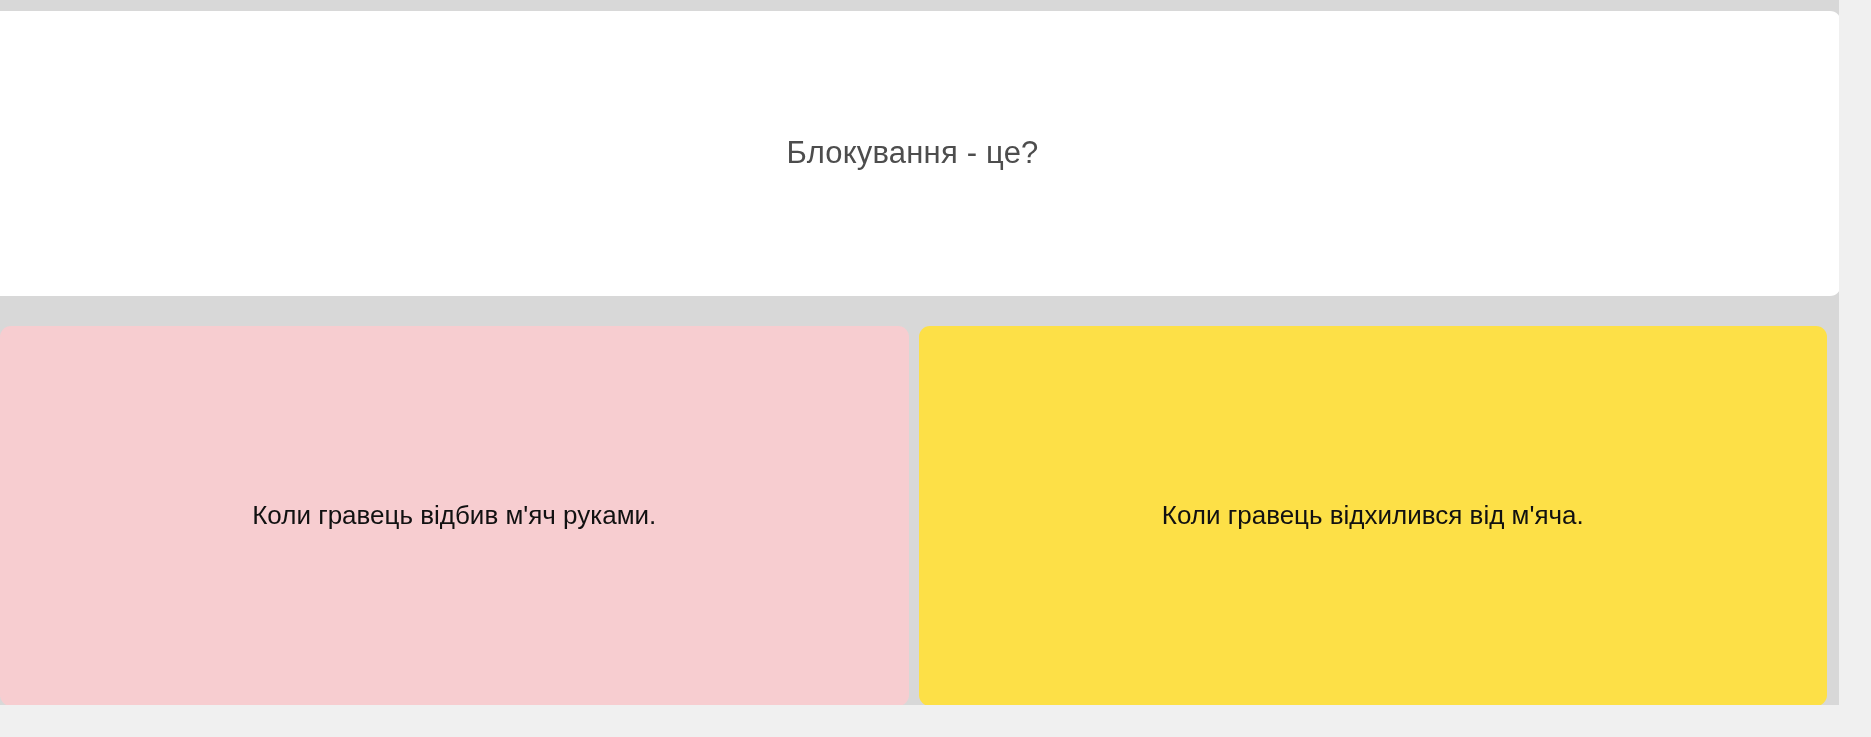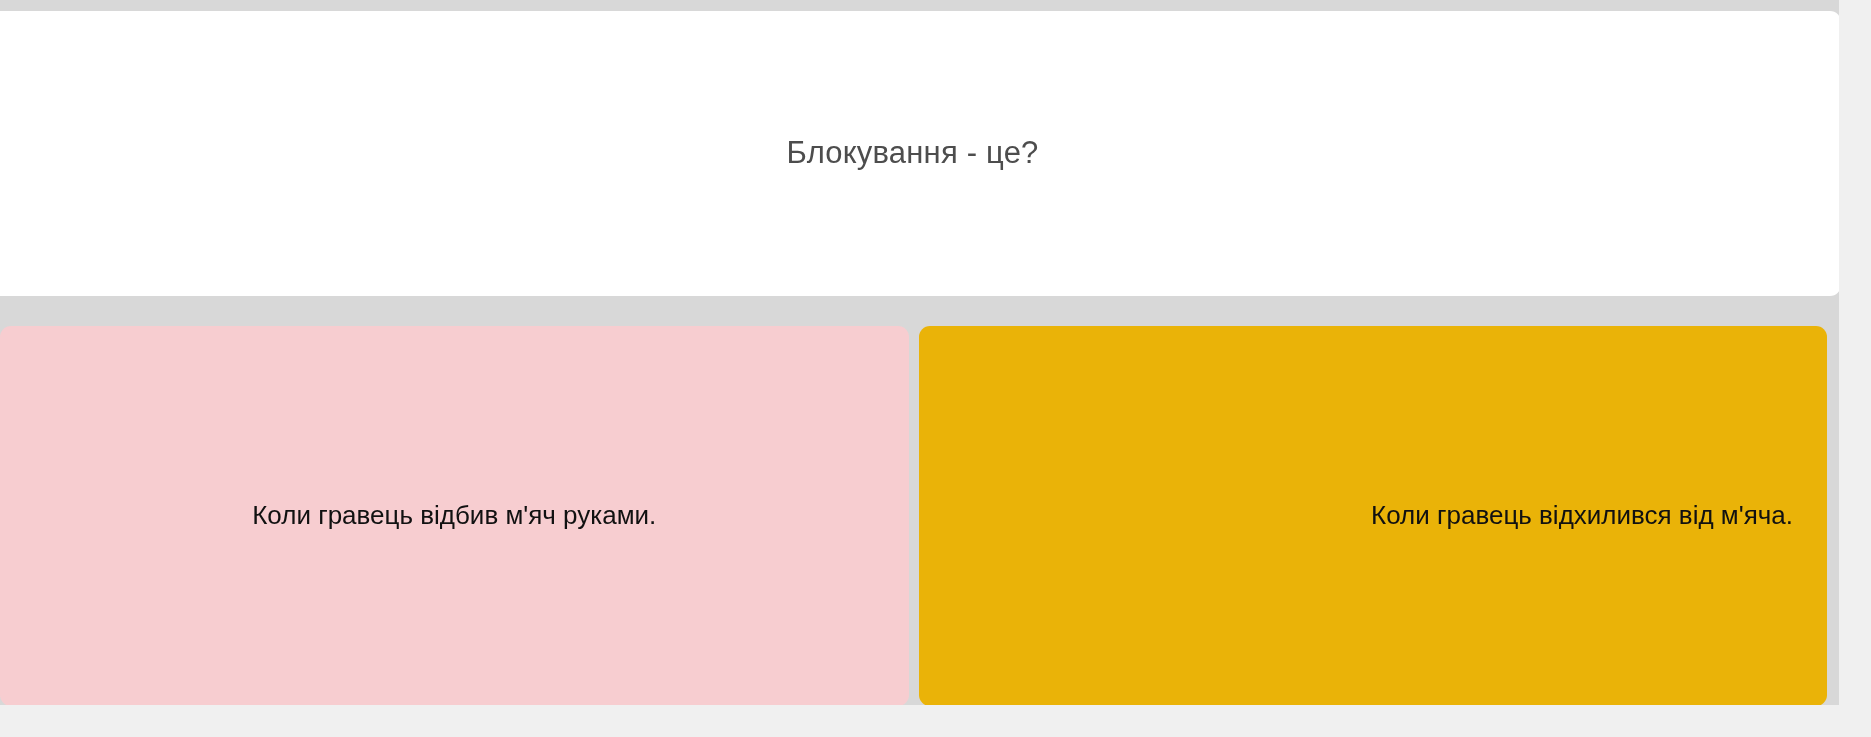--- a/index.html
+++ b/index.html
@@ -126,21 +126,21 @@
     <div id="question-card" style="background: rgb(255, 255, 255);">
       <div id="question-text" style="color: rgb(77, 77, 77);">Блокування - це?</div>
     </div>
 
     <div id="answers-row">
 
       <div class="answer-card" style="background: rgb(247, 205, 208);">
         <div class="answer-text" style="color: rgb(17, 17, 17);">Коли гравець відбив м'яч руками.</div>
       </div>
 
-      <div class="answer-card" style="background: #eab308; justify-content: flex-end;">
+      <div class="answer-card" style="background: #fde047;">
         <div class="answer-text" style="color: rgb(17, 17, 17);">Коли гравець відхилився від м'яча.</div>
       </div>
 
 
     </div>
 
   </div>
 
   <div id="scrollbar-vertical" style="background: rgb(240, 240, 240);"></div>
   <div id="scrollbar-horizontal" style="background: rgb(240, 240, 240);"></div>

